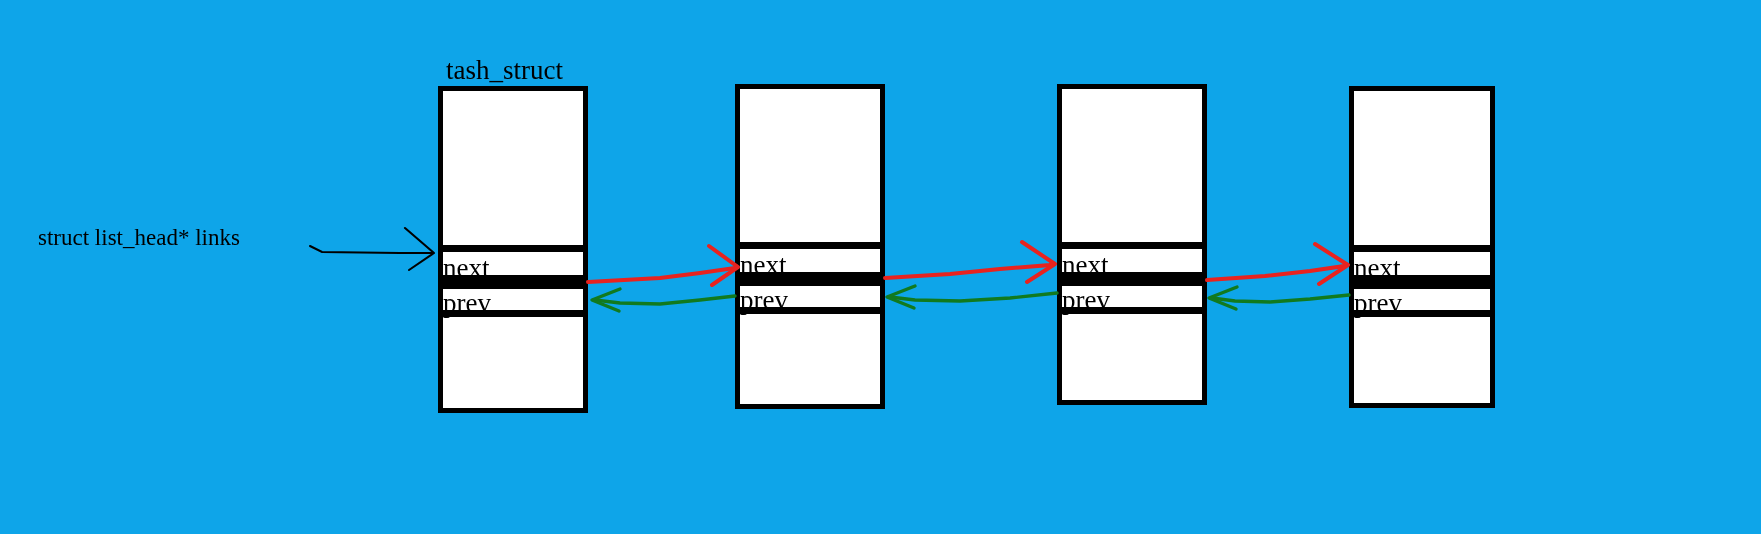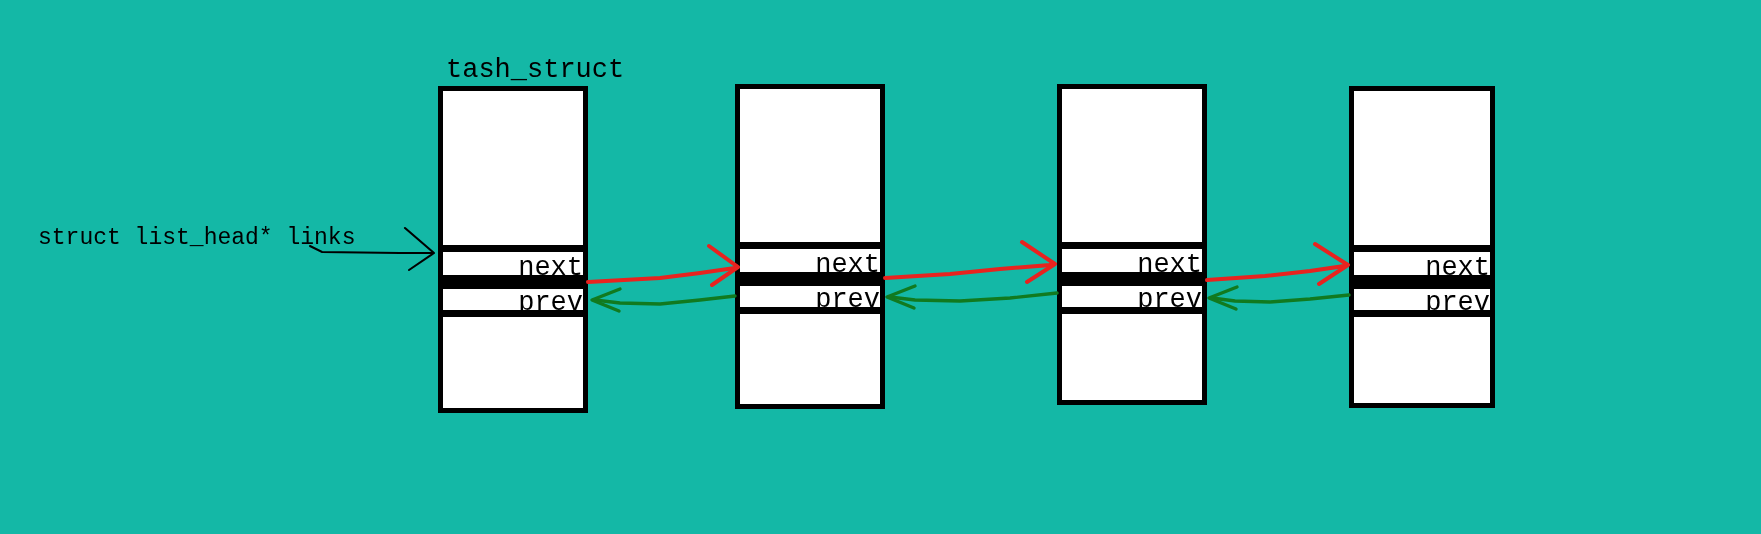--- a/index.html
+++ b/index.html
@@ -4,22 +4,22 @@
 <style>
   html, body {
     margin: 0;
     padding: 0;
     background: #ffffff;
   }
   #canvas {
     position: relative;
     width: 1761px;
     height: 534px;
-    background: #14b8a6;
-    font-family: Liberation Mono, monospace;
+    background: #0ea5e9;
+    font-family: Liberation Serif, serif;
     overflow: hidden;
   }
   .svg-layer {
     position: absolute;
     left: 0;
     top: 0;
     width: 1761px;
     height: 534px;
   }
   .struct-label {
@@ -46,21 +46,21 @@
   .cell-band {
     position: absolute;
     box-sizing: border-box;
     background: #ffffff;
     border-top: 7px solid #000000;
     border-bottom: 7px solid #000000;
   }
   .cell-text {
     position: absolute;
     width: 100%;
-    text-align: right;
+    text-align: left;
     font-size: 27px;
     color: #000000;
     white-space: nowrap;
   }
 </style>
 </head>
 <body>
 
 <div id="canvas">
 

